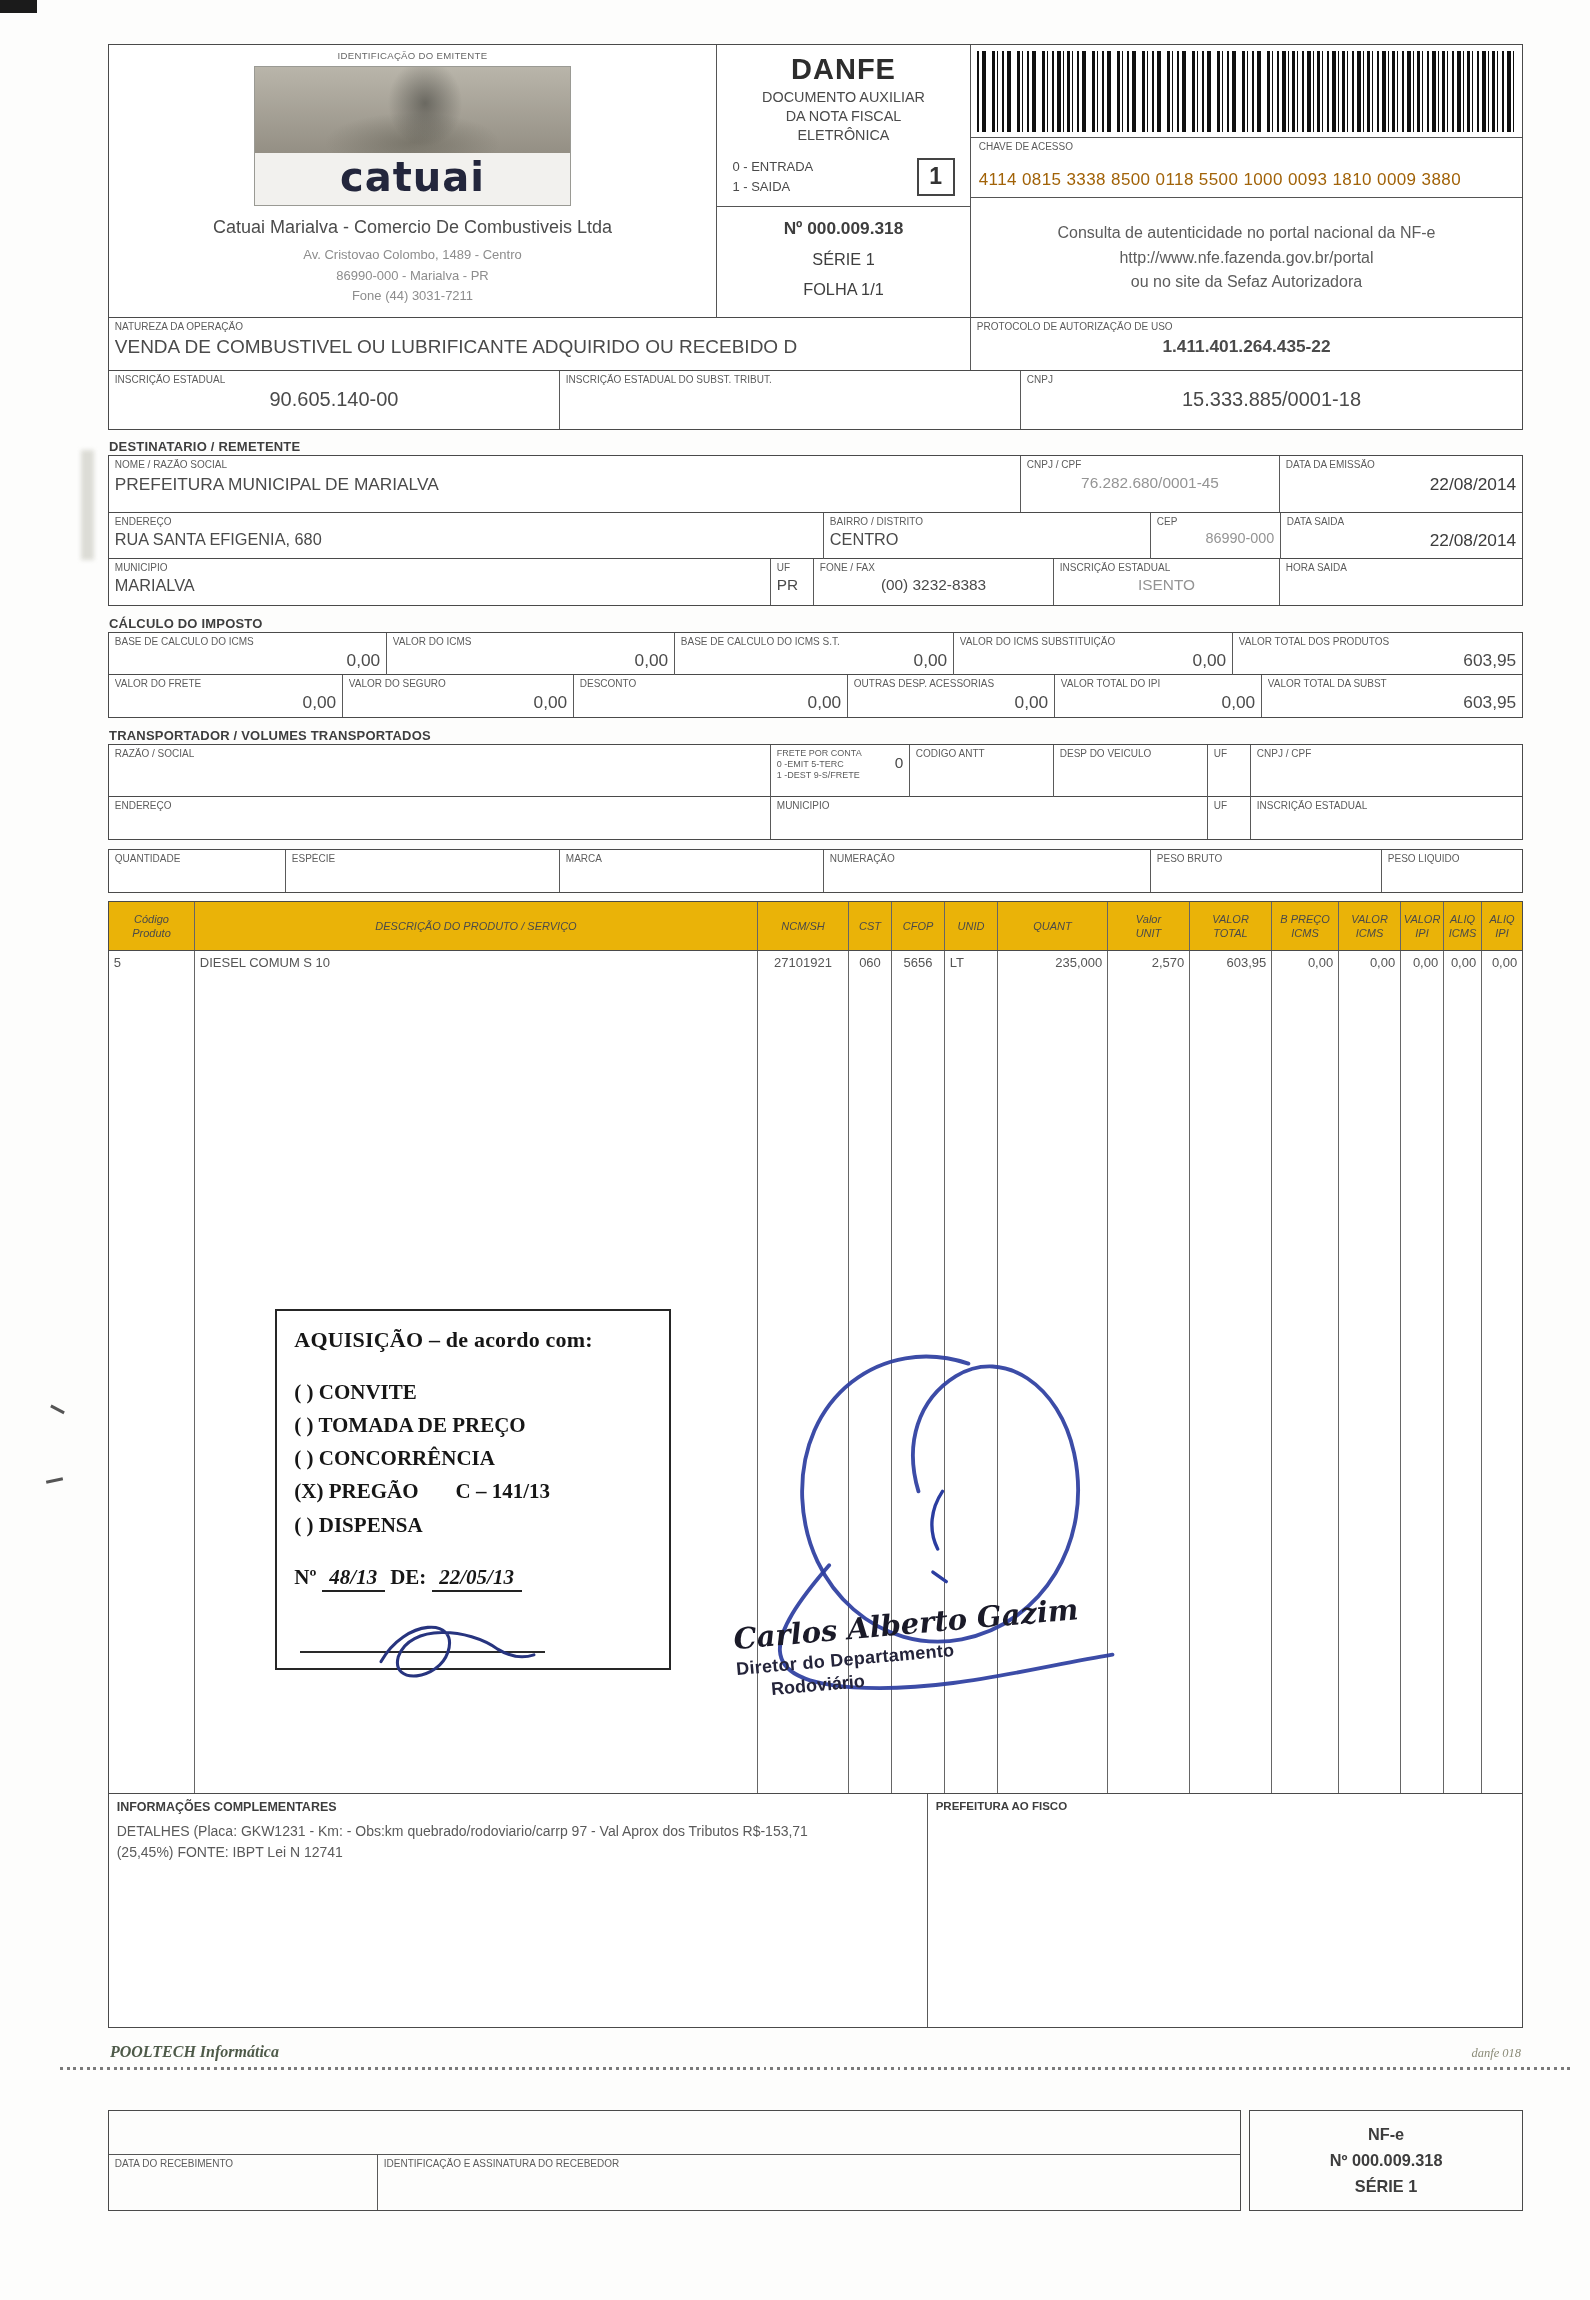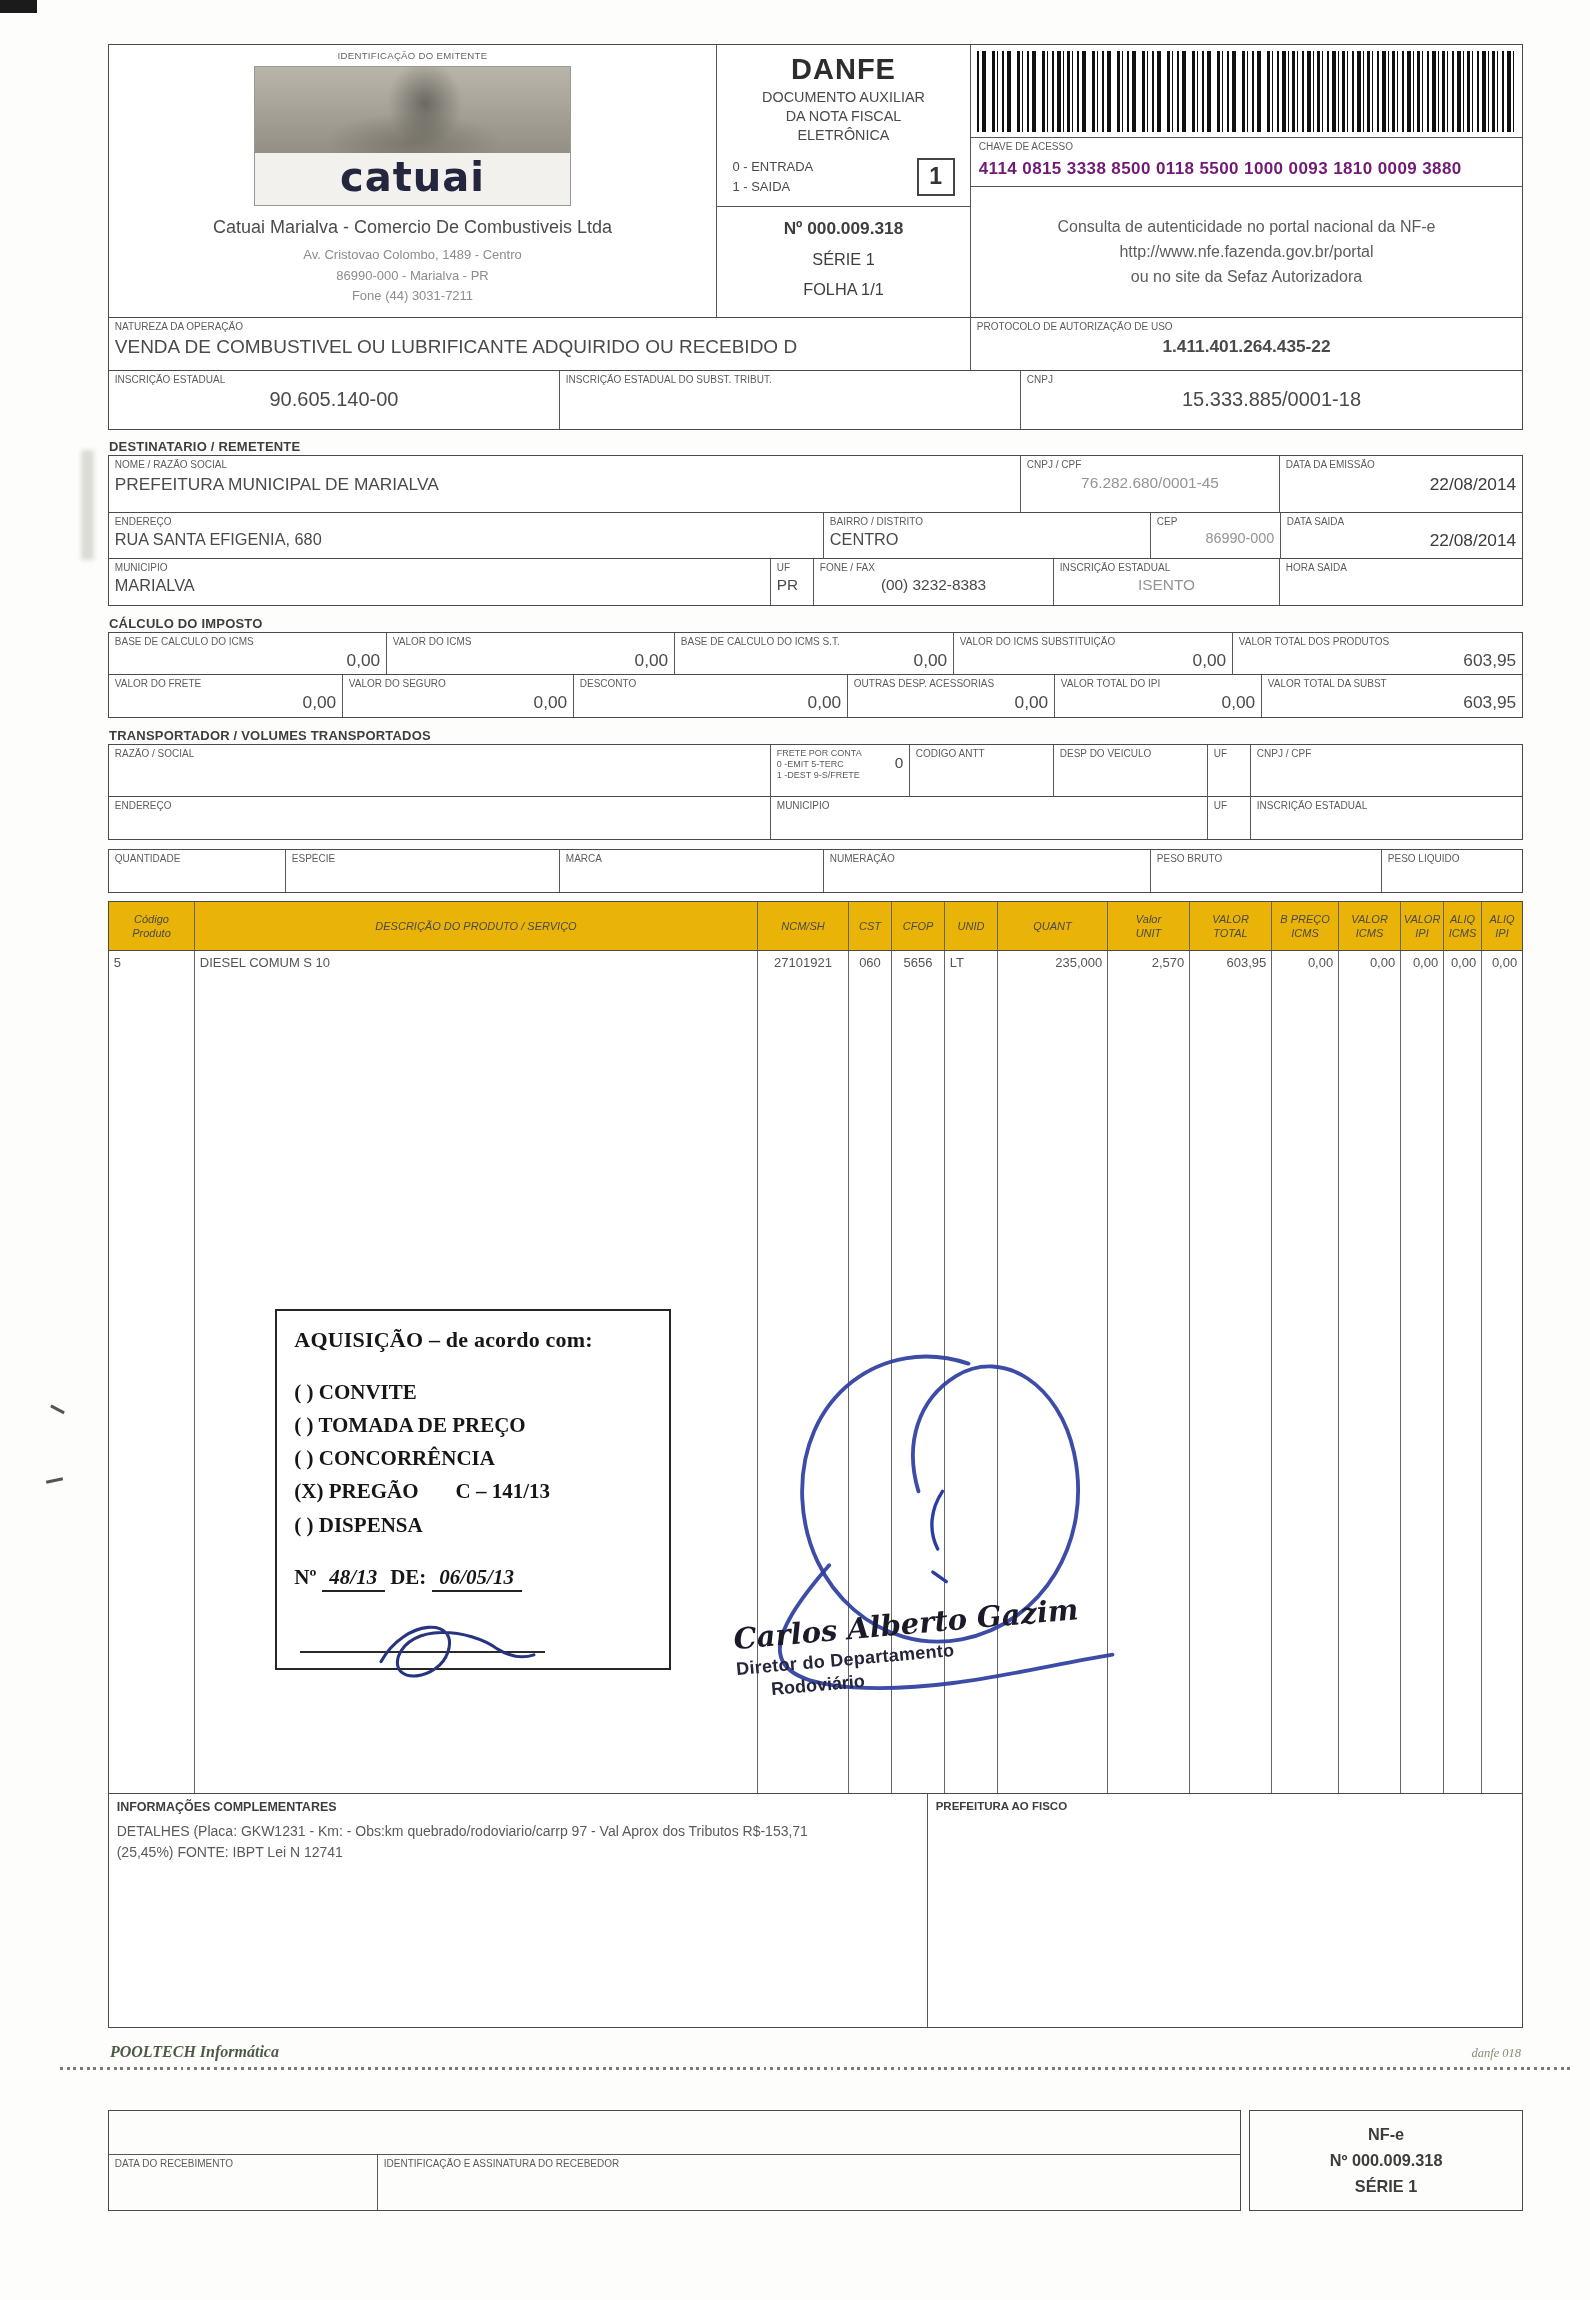--- a/index.html
+++ b/index.html
@@ -54,21 +54,21 @@
   .barcode-wrap { height:92px; display:flex; align-items:center; justify-content:center; padding:5.8px 5.8px; }
   .barcode { width:100%; height:81px;
     background:repeating-linear-gradient(90deg,
       #101010 0px, #101010 1.9px, transparent 1.9px, transparent 4.8px,
       #101010 4.8px, #101010 8.6px, transparent 8.6px, transparent 10.6px,
       #101010 10.6px, #101010 11.5px, transparent 11.5px, transparent 15.4px,
       #101010 15.4px, #101010 18px, transparent 18px, transparent 20px,
       #101010 20px, #101010 21px, transparent 21px, transparent 25px);
   }
   .chave-cell { border-top:1.3px solid #555; border-bottom:1.3px solid #555; padding:2.9px 7.7px 6.7px; }
-  .chave-val { font-size:17px; font-weight:bold; color:#701a75; letter-spacing:0.4px; margin-top:6px; white-space:nowrap; }
+  .chave-val { font-size:17px; font-weight:normal; color:#a16207; letter-spacing:0.4px; margin-top:17px; white-space:nowrap; }
   .consulta { flex:1; display:flex; flex-direction:column; justify-content:center; text-align:center;
     font-size:16px; color:#5c5c5c; line-height:1.55; padding:3.8px 9.6px; }
 
   
   .thead { display:flex; height:50px; border:1.7px solid #4a4a4a; margin-top:8.6px; background:#eab308;font-style:italic; }
   .th { display:flex; flex-direction:column; justify-content:center; text-align:center;
     font-size:11px; color:#4a4a4a; line-height:1.3; padding:1.9px 1px; min-width:0; overflow:hidden; }
   .th + .th { border-left:1.1px solid #666; }
   .tbody { display:flex; height:843px; border:1.7px solid #4a4a4a; border-top:none; position:relative; background:#fff; }
   .tc { padding:3.8px 4.8px; font-size:13px; color:#555; min-width:0; overflow:hidden; white-space:nowrap; }
@@ -470,21 +470,21 @@
           <div class="op4row">
             <span>(X) PREGÃO</span>
             <span class="op4ref">C – 141/13</span>
           </div>
           <div>(  ) DISPENSA</div>
         </div>
         <div class="numline">
           <span>Nº</span>
           <span class="u hand">48/13</span>
           <span>DE:</span>
-          <span class="u hand">06/05/13</span>
+          <span class="u hand">22/05/13</span>
         </div>
         <div class="stamp-base"></div>
         <svg class="rubric" width="211" height="86" viewBox="0 0 220 90">
           <path d="M 30 55 C 55 10, 112 8, 100 45 C 90 75, 40 80, 48 50 C 60 15, 122 20, 152 42 C 165 50, 178 52, 190 48" fill="none" stroke="#27347f" stroke-width="3.2" stroke-linecap="round"></path>
         </svg>
       </div>
 
       <div class="sig">
         <svg width="538" height="413" viewBox="0 0 560 430">
           <path d="M 295 35 C 205 5, 118 70, 122 175 C 126 272, 205 338, 288 322 C 372 306, 425 220, 405 128 C 390 58, 332 18, 282 48 C 243 72, 228 118, 243 168" fill="none" stroke="#2b3da0" stroke-width="4" stroke-linecap="round" opacity=".92"></path>

